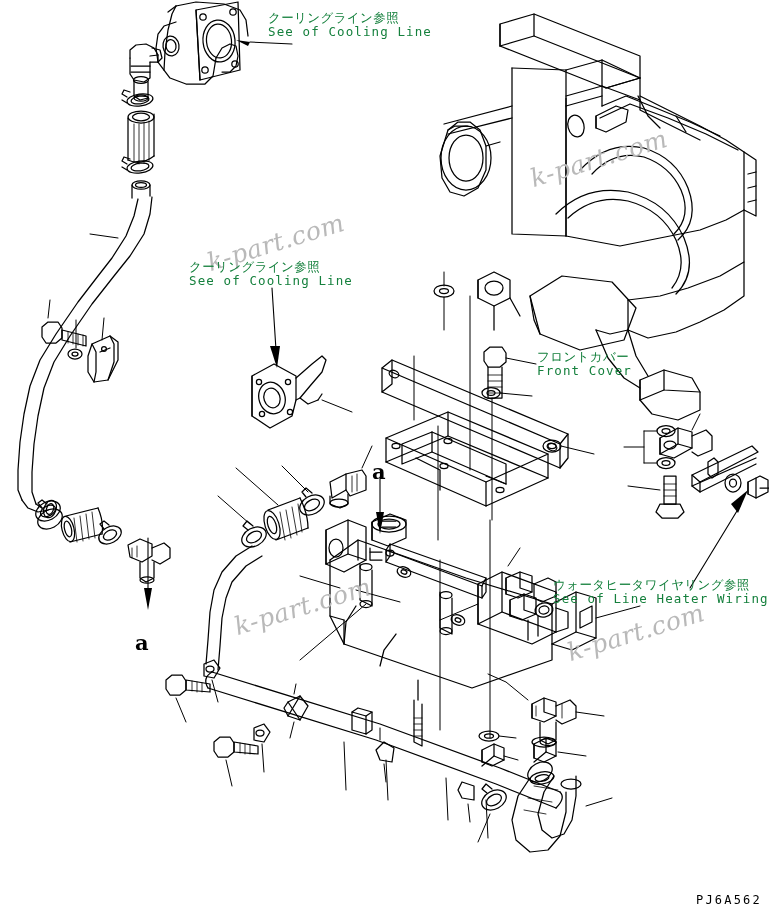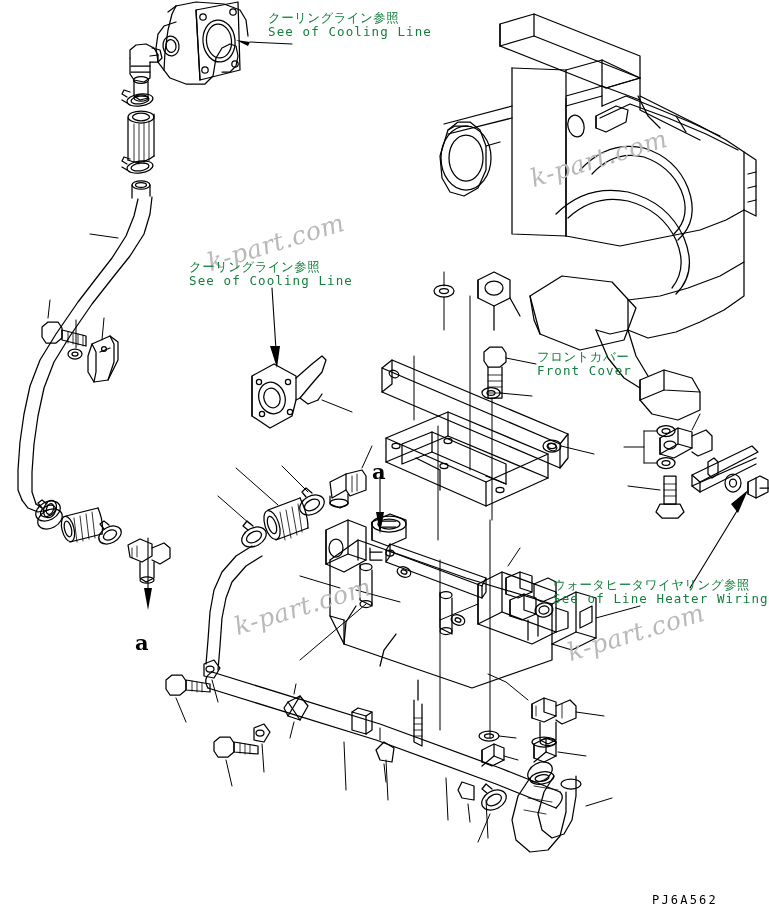--- a/index.html
+++ b/index.html
@@ -698,15 +698,15 @@
   </div>
 
   <div class="label" style="left:545px; top:578px;margin-left:8px;">
     <div class="lbl-jp">ウォータヒータワイヤリング参照</div>
     <div class="lbl-en">See of Line Heater Wiring</div>
   </div>
 
   <div class="callout" style="left:372px; top:459px;">a</div>
   <div class="callout" style="left:135px; top:630px;">a</div>
 
-  <div class="partno" style="left:652px; top:893px;">PJ6A562</div>
+  <div class="partno" style="left:696px; top:893px;">PJ6A562</div>
 
 </div>
 
 </body></html>

